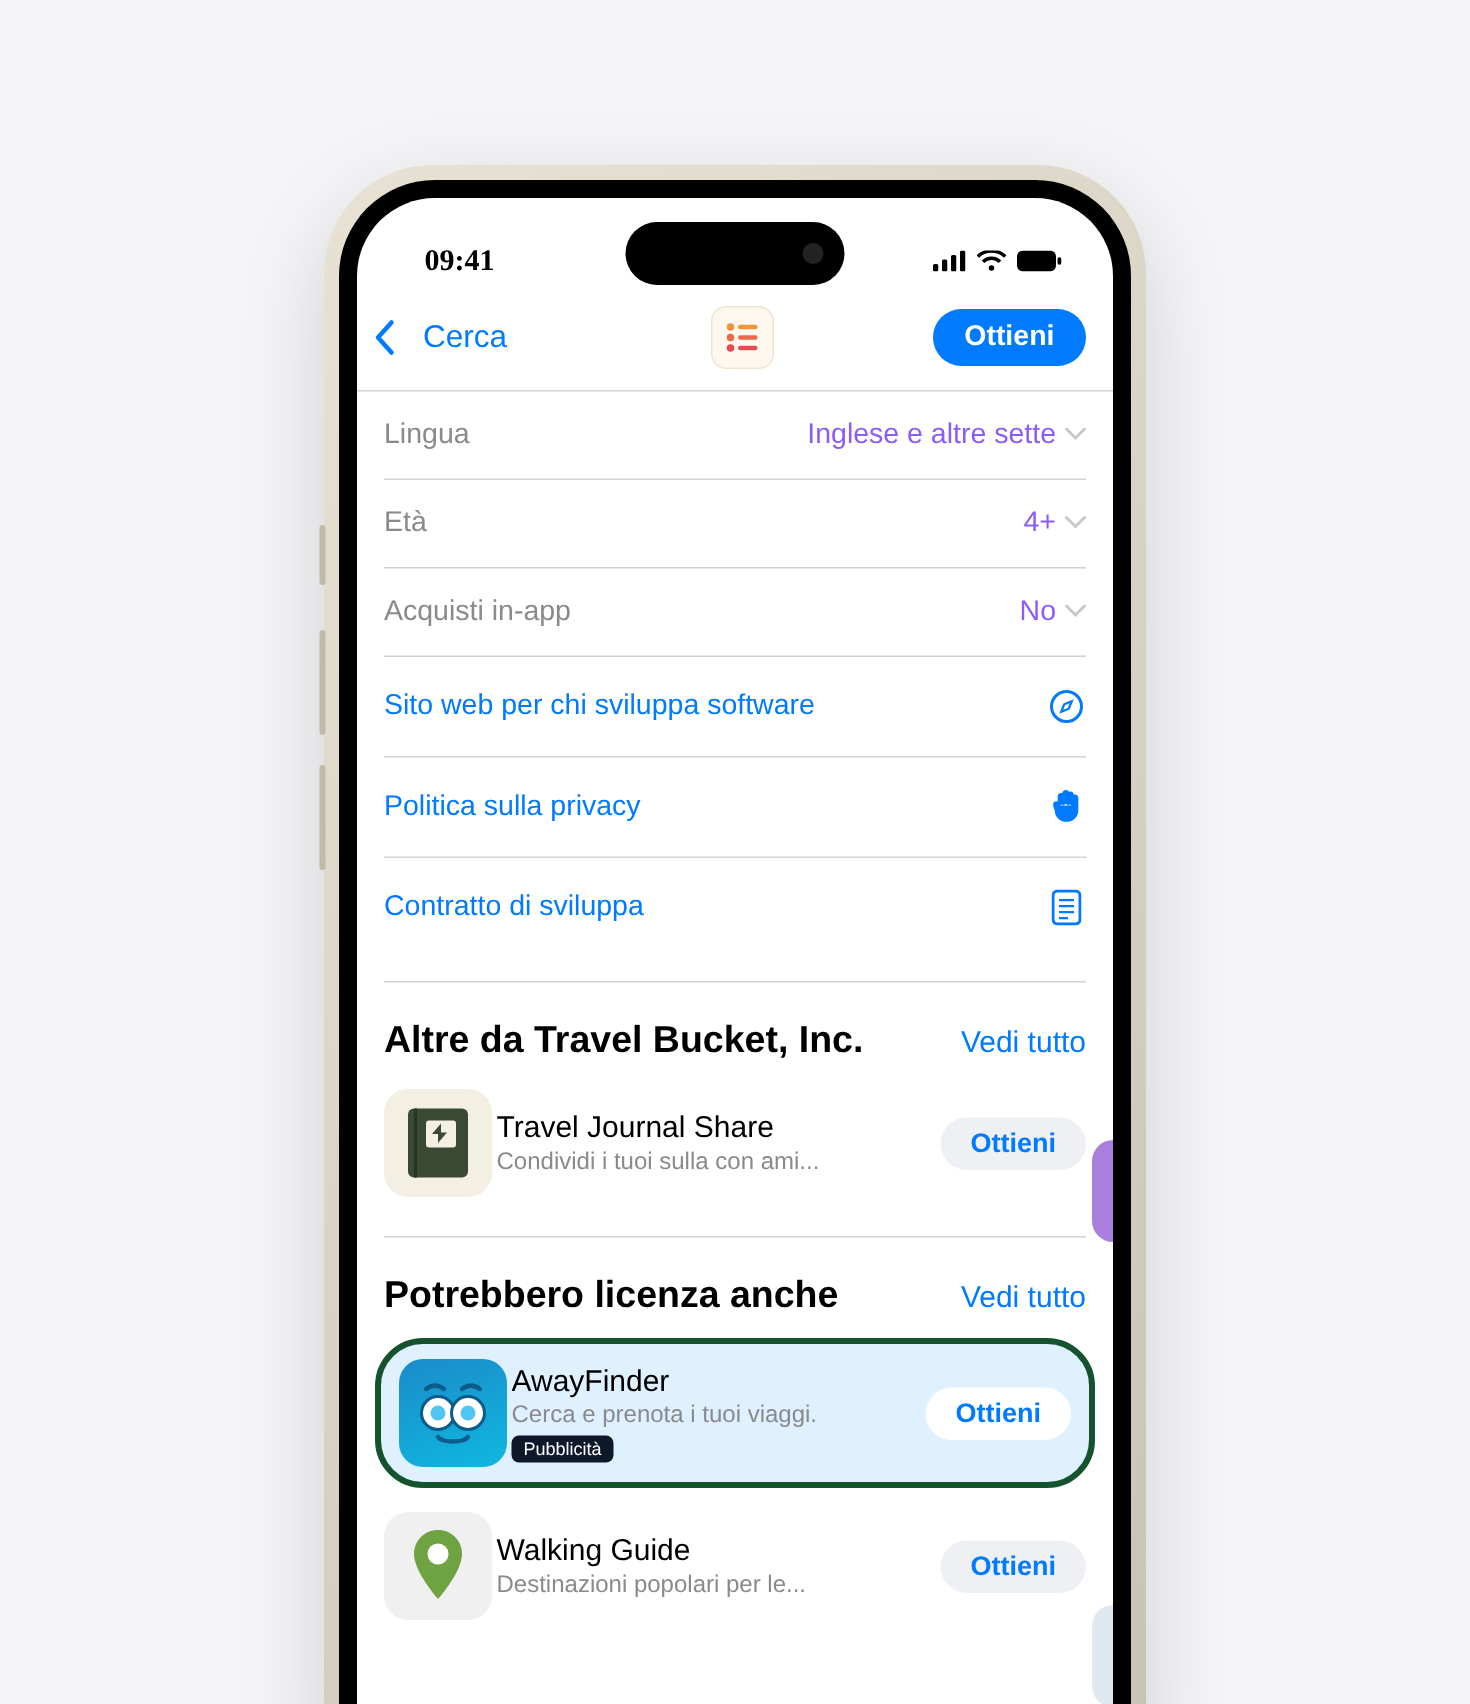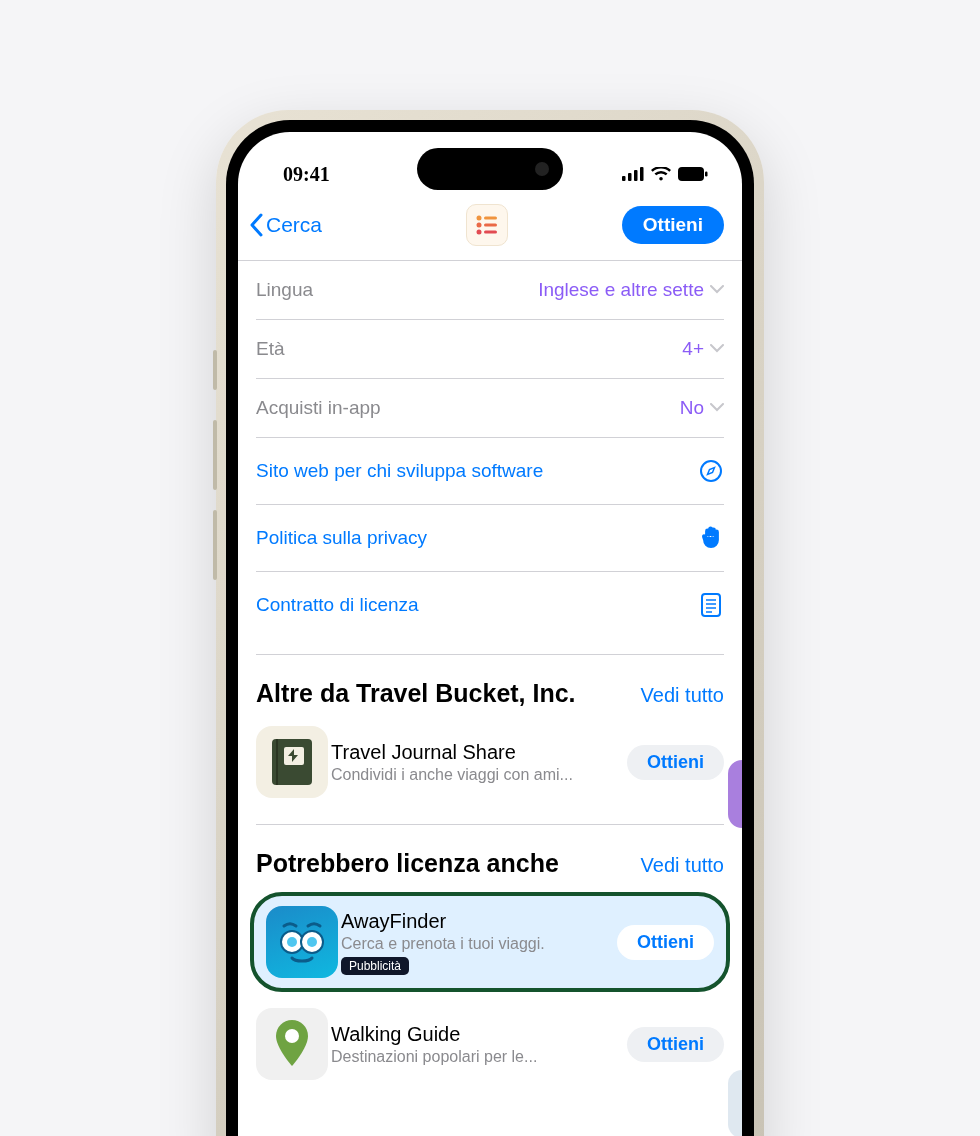--- a/index.html
+++ b/index.html
@@ -91,21 +91,21 @@
       align-items: center;
       justify-content: space-between;
       padding: 10px 18px 14px 10px;
       border-bottom: 0.5px solid #d1d1d6;
     }
     .back-btn {
       display: flex;
       align-items: flex-end;
       color: #007aff;
       font-size: 21px;
-      gap: 2px;
+      gap: 18px;
     }
     .nav-center {
       width: 42px;
       height: 42px;
       border-radius: 10px;
       background: #fef7ed;
       border: 1px solid #f0e4d0;
       display: flex;
       align-items: center;
       justify-content: center;
@@ -350,21 +350,21 @@
         </div>
         <div class="link-row">
           <span>Politica sulla privacy</span>
           <span class="link-icon">
             <svg width="22" height="24" viewBox="0 0 22 24">
                 <path d="M6 11V5a1.5 1.5 0 013 0v5M9 10V3a1.5 1.5 0 013 0v7M12 10V4a1.5 1.5 0 013 0v7M15 11V6a1.5 1.5 0 013 0v8c0 4-3 7-7 7s-7-3-7-7l-1-3c-.5-1.5 1-2.5 2-1.5l1 1.5" stroke="#007aff" stroke-width="1.8" fill="#007aff" stroke-linecap="round" stroke-linejoin="round"></path>
               </svg>
           </span>
         </div>
         <div class="link-row" style="border-bottom:none">
-          <span>Contratto di licenza</span>
+          <span>Contratto di sviluppa</span>
           <span class="link-icon">
             <svg width="20" height="24" viewBox="0 0 20 24">
                 <rect x="1" y="1" width="18" height="22" rx="3" stroke="#007aff" stroke-width="2" fill="none"></rect>
                 <line x1="5" y1="7" x2="15" y2="7" stroke="#007aff" stroke-width="1.5"></line>
                 <line x1="5" y1="11" x2="15" y2="11" stroke="#007aff" stroke-width="1.5"></line>
                 <line x1="5" y1="15" x2="15" y2="15" stroke="#007aff" stroke-width="1.5"></line>
                 <line x1="5" y1="19" x2="11" y2="19" stroke="#007aff" stroke-width="1.5"></line>
               </svg>
           </span>
         </div>
@@ -377,21 +377,21 @@
           <div class="app-icon" style="background:#f3efe3">
             <svg width="44" height="50" viewBox="0 0 44 50">
                 <rect x="2" y="2" width="40" height="46" rx="4" fill="#3a4a32"></rect>
                 <rect x="6" y="2" width="2" height="46" fill="#2a3522"></rect>
                 <rect x="14" y="10" width="20" height="18" rx="2" fill="#f3efe3"></rect>
                 <path d="M24 12l-6 7h4v6l6-7h-4v-6z" fill="#3a4a32"></path>
               </svg>
           </div>
           <div class="app-info">
             <div class="app-name">Travel Journal Share</div>
-            <div class="app-sub">Condividi i anche viaggi con ami...</div>
+            <div class="app-sub">Condividi i tuoi sulla con ami...</div>
           </div>
           <div class="get-btn">Ottieni</div>
         </div>
 
         <div class="section-header">
           <span class="section-title">Potrebbero licenza anche</span>
           <span class="see-all">Vedi tutto</span>
         </div>
 
         <div class="app-row ad">

